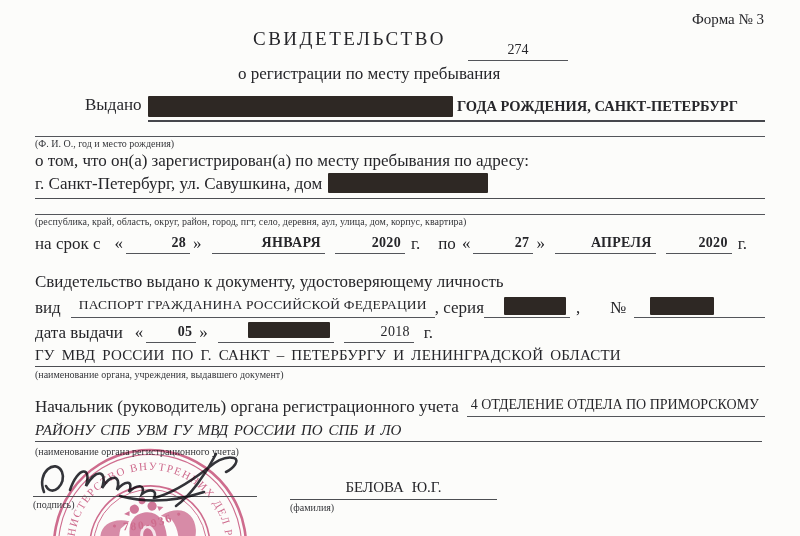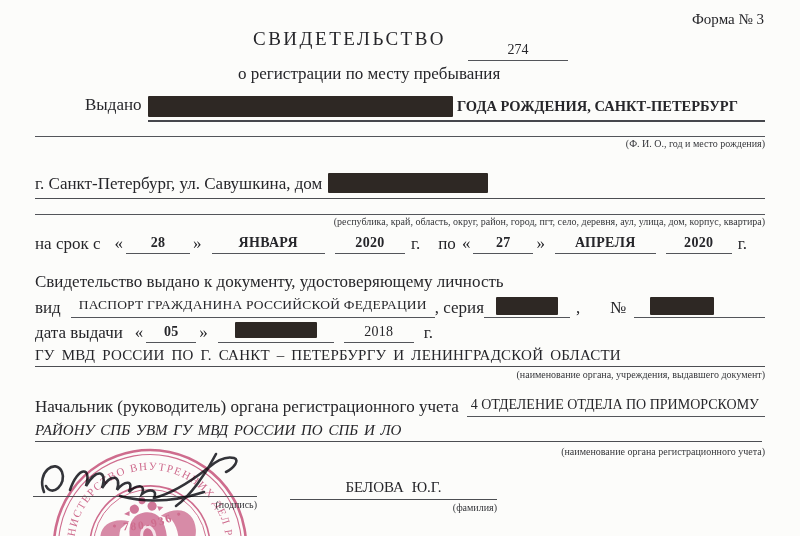--- a/index.html
+++ b/index.html
@@ -5,24 +5,24 @@
   html,body{margin:0;padding:0;background:#e8e8e6;}
   #page{
     position:relative;width:800px;height:536px;overflow:hidden;
     background:#fcfcfa;
     font-family:"Liberation Serif","DejaVu Serif",serif;
     color:#26262a;
   }
   .abs{position:absolute;}
   .t17{font-size:17px;}
   .caps{font-size:14px;letter-spacing:.3px;}
-  .cap{font-size:10px;color:#35363a;text-align:right;}
+  .cap{font-size:10px;color:#35363a;text-align:left;}
   .rule{border-top:1.6px solid #53555a;height:0;}
   .fieldrow{display:flex;align-items:flex-end;}
-  .fld{border-bottom:1.6px solid #53555a;text-align:center;padding:0 4px 2px 4px;}
+  .fld{border-bottom:1.6px solid #53555a;text-align:right;padding:0 4px 2px 4px;}
   .bold{font-weight:bold;}
   .redact{display:inline-block;background:#2e2824;border-radius:1px;vertical-align:-4px;}
   .stamp-ink{opacity:.85;mix-blend-mode:multiply;}
   .sig-ink{mix-blend-mode:multiply;}
 </style>
 </head>
 <body>
 
 <div id="page">
 
@@ -33,20 +33,21 @@
   <div class="abs t17" style="top:64px;left:238px;">о регистрации по месту пребывания</div>
 
   <div class="abs t17" style="top:95px;left:85px;">Выдано</div>
   <div class="abs fieldrow" style="top:92px;left:148px;width:617px;height:28px;border-bottom:2px solid #46474c;align-items:center;">
       <span class="redact" style="width:305px;height:21px;"></span>
       <span class="bold" style="font-size:14.5px;margin-left:4px;white-space:nowrap;">ГОДА РОЖДЕНИЯ, САНКТ-ПЕТЕРБУРГ</span>
   </div>
   <div class="abs rule" style="top:136px;left:35px;width:730px;"></div>
   <div class="abs cap" style="top:138px;left:35px;width:730px;">(Ф. И. О., год и место рождения)</div>
 
+  <div class="abs t17" style="top:151px;left:35px;">о том, что он(а) зарегистрирован(а) по месту пребывания по адресу:</div>
 
   <div class="abs" style="top:173px;left:35px;width:730px;height:25px;border-bottom:1.8px solid #4c4e52;">
     <span class="t17">г. Санкт-Петербург, ул. Савушкина, дом</span>
     <span class="redact" style="width:160px;height:20px;margin-left:2px;"></span>
   </div>
   <div class="abs rule" style="top:214px;left:35px;width:730px;"></div>
   <div class="abs cap" style="top:216px;left:35px;width:730px;">(республика, край, область, округ, район, город, пгт, село, деревня, аул, улица, дом, корпус, квартира)</div>
 
   <div class="abs fieldrow" style="top:234px;left:35px;width:712px;">
     <span class="t17" style="white-space:nowrap;">на срок с</span>

